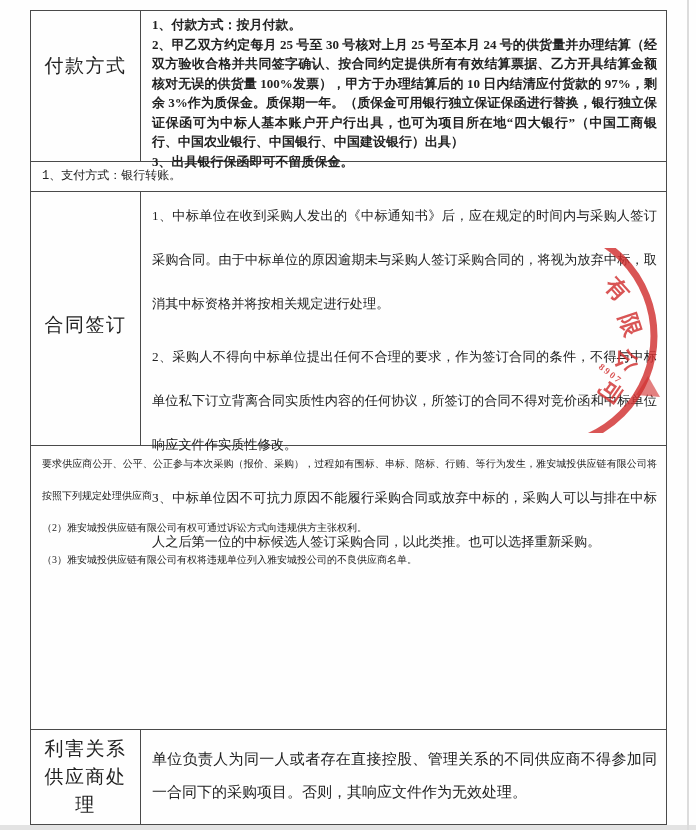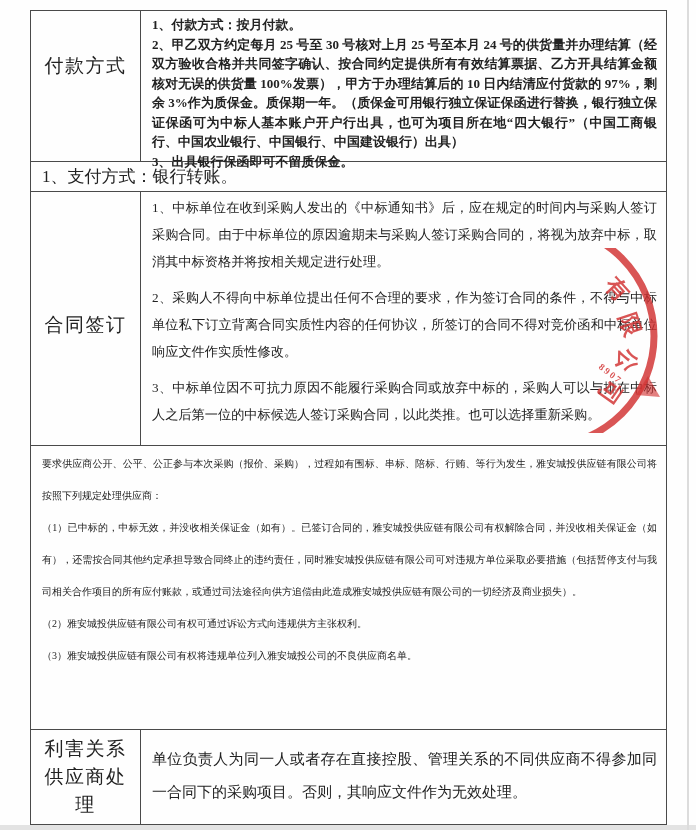--- a/index.html
+++ b/index.html
@@ -25,26 +25,26 @@
   .cell-content p { margin:0; }
 
   
   .row-1 { height:151px; }
   .row-1 .cell-label { align-items:flex-start; padding-top:42px; }
   .row-1 .cell-content { padding-top:4px; }
   .row-1 p { font-size:13px; line-height:19.5px;font-weight:bold; }
 
   .row-2 { height:30px; }
   .row-2 .cell-content { display:flex; align-items:center; }
-  .row-2 p { font-size:17px; line-height:15px; }
+  .row-2 p { font-size:12px; line-height:15px;font-family:Liberation Mono, monospace; }
 
   .row-3 { height:254px; }
   .row-3 .cell-label { align-items:center; padding-top:13px; }
   .row-3 .cell-content { padding-top:2px; }
-  .row-3 p { font-size:13.2px; line-height:27px; margin-bottom:9px; }
+  .row-3 p { font-size:13.2px; line-height:44px; margin-bottom:9px; }
 
   .row-4 { height:284px; }
   .row-4 .cell-content { padding-top:2px; }
   .row-4 p { font-size:10px; line-height:32px; }
 
   .row-5 { height:94px;justify-content:flex-end; }
   .row-5 .cell-label .lbl { width:98px; line-height:28px; }
   .row-5 .cell-content { padding-top:13px; }
   .row-5 p { font-size:15px; line-height:33px; }
 
@@ -86,21 +86,20 @@
       <div class="cell-content">
         <p>1、中标单位在收到采购人发出的《中标通知书》后，应在规定的时间内与采购人签订采购合同。由于中标单位的原因逾期未与采购人签订采购合同的，将视为放弃中标，取消其中标资格并将按相关规定进行处理。</p>
         <p>2、采购人不得向中标单位提出任何不合理的要求，作为签订合同的条件，不得与中标单位私下订立背离合同实质性内容的任何协议，所签订的合同不得对竞价函和中标单位响应文件作实质性修改。</p>
         <p>3、中标单位因不可抗力原因不能履行采购合同或放弃中标的，采购人可以与排在中标人之后第一位的中标候选人签订采购合同，以此类推。也可以选择重新采购。</p>
       </div>
     </div>
 
     <div class="t-row row-4">
       <div class="cell-content">
         <p>要求供应商公开、公平、公正参与本次采购（报价、采购），过程如有围标、串标、陪标、行贿、等行为发生，雅安城投供应链有限公司将按照下列规定处理供应商：</p>
-        <p>（1）已中标的，中标无效，并没收相关保证金（如有）。已签订合同的，雅安城投供应链有限公司有权解除合同，并没收相关保证金（如有），还需按合同其他约定承担导致合同终止的违约责任，同时雅安城投供应链有限公司可对违规方单位采取必要措施（包括暂停支付与我司相关合作项目的所有应付账款，或通过司法途径向供方追偿由此造成雅安城投供应链有限公司的一切经济及商业损失）。</p>
         <p>（2）雅安城投供应链有限公司有权可通过诉讼方式向违规供方主张权利。</p>
         <p>（3）雅安城投供应链有限公司有权将违规单位列入雅安城投公司的不良供应商名单。</p>
       </div>
     </div>
 
     <div class="t-row row-5">
       <div class="cell-label">
         <span class="lbl">利害关系供应商处理</span>
       </div>
       <div class="cell-content">

